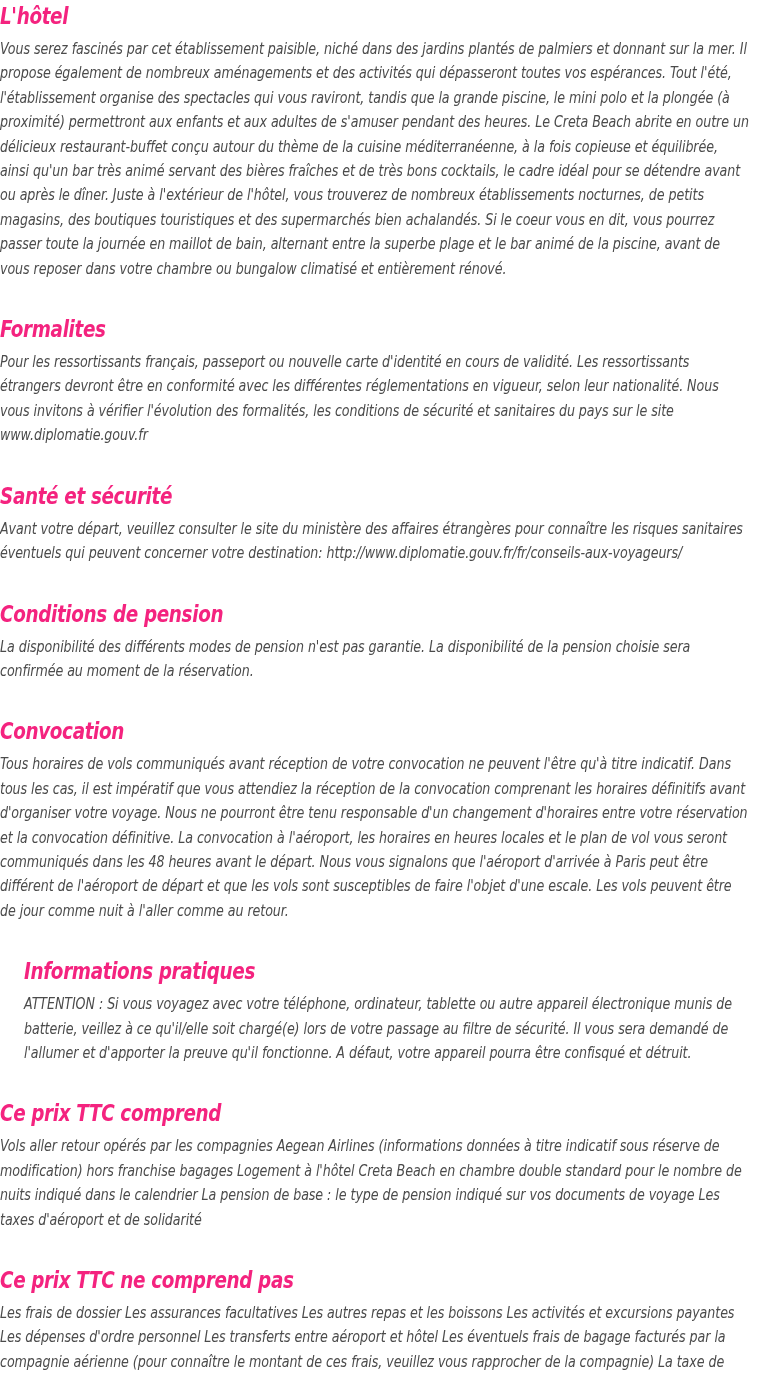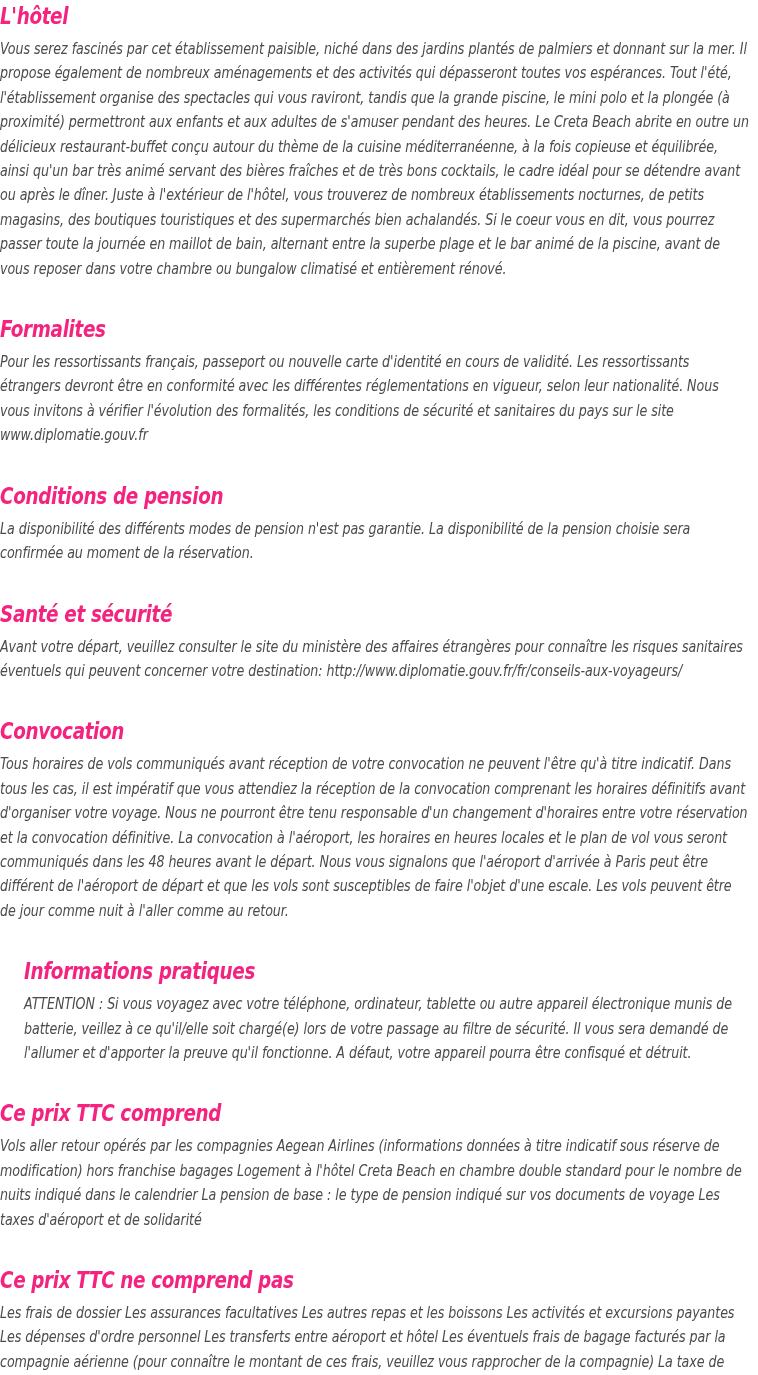--- a/index.html
+++ b/index.html
@@ -97,28 +97,28 @@
   <section class="section sec-hotel first-section">
     <h2 class="section-heading first" style="color: rgb(244, 35, 127);">L'hôtel</h2>
     <p class="body-text" style="color: rgb(75, 75, 75);">Vous serez fascinés par cet établissement paisible, niché dans des jardins plantés de palmiers et donnant sur la mer. Il propose également de nombreux aménagements et des activités qui dépasseront toutes vos espérances. Tout l'été, l'établissement organise des spectacles qui vous raviront, tandis que la grande piscine, le mini polo et la plongée (à proximité) permettront aux enfants et aux adultes de s'amuser pendant des heures. Le Creta Beach abrite en outre un délicieux restaurant-buffet conçu autour du thème de la cuisine méditerranéenne, à la fois copieuse et équilibrée, ainsi qu'un bar très animé servant des bières fraîches et de très bons cocktails, le cadre idéal pour se détendre avant ou après le dîner. Juste à l'extérieur de l'hôtel, vous trouverez de nombreux établissements nocturnes, de petits magasins, des boutiques touristiques et des supermarchés bien achalandés. Si le coeur vous en dit, vous pourrez passer toute la journée en maillot de bain, alternant entre la superbe plage et le bar animé de la piscine, avant de vous reposer dans votre chambre ou bungalow climatisé et entièrement rénové.</p>
   </section>
 
   <section class="section sec-formalites">
     <h2 class="section-heading" style="color: rgb(244, 35, 127);">Formalites</h2>
     <p class="body-text" style="color: rgb(75, 75, 75);">Pour les ressortissants français, passeport ou nouvelle carte d'identité en cours de validité. Les ressortissants étrangers devront être en conformité avec les différentes réglementations en vigueur, selon leur nationalité. Nous vous invitons à vérifier l'évolution des formalités, les conditions de sécurité et sanitaires du pays sur le site www.diplomatie.gouv.fr</p>
   </section>
 
+  <section class="section sec-sante">
+    <h2 class="section-heading" style="color: rgb(244, 35, 127);">Santé et sécurité</h2>
+    <p class="body-text" style="color: rgb(75, 75, 75);">Avant votre départ, veuillez consulter le site du ministère des affaires étrangères pour connaître les risques sanitaires éventuels qui peuvent concerner votre destination: http://www.diplomatie.gouv.fr/fr/conseils-aux-voyageurs/</p>
+  </section>
+
   <section class="section sec-pension">
     <h2 class="section-heading" style="color: rgb(244, 35, 127);">Conditions de pension</h2>
     <p class="body-text" style="color: rgb(75, 75, 75);">La disponibilité des différents modes de pension n'est pas garantie. La disponibilité de la pension choisie sera confirmée au moment de la réservation.</p>
-  </section>
-
-  <section class="section sec-sante">
-    <h2 class="section-heading" style="color: rgb(244, 35, 127);">Santé et sécurité</h2>
-    <p class="body-text" style="color: rgb(75, 75, 75);">Avant votre départ, veuillez consulter le site du ministère des affaires étrangères pour connaître les risques sanitaires éventuels qui peuvent concerner votre destination: http://www.diplomatie.gouv.fr/fr/conseils-aux-voyageurs/</p>
   </section>
 
   <section class="section sec-convocation">
     <h2 class="section-heading" style="color: rgb(244, 35, 127);">Convocation</h2>
     <p class="body-text" style="color: rgb(75, 75, 75);">Tous horaires de vols communiqués avant réception de votre convocation ne peuvent l'être qu'à titre indicatif. Dans tous les cas, il est impératif que vous attendiez la réception de la convocation comprenant les horaires définitifs avant d'organiser votre voyage. Nous ne pourront être tenu responsable d'un changement d'horaires entre votre réservation et la convocation définitive. La convocation à l'aéroport, les horaires en heures locales et le plan de vol vous seront communiqués dans les 48 heures avant le départ. Nous vous signalons que l'aéroport d'arrivée à Paris peut être différent de l'aéroport de départ et que les vols sont susceptibles de faire l'objet d'une escale. Les vols peuvent être de jour comme nuit à l'aller comme au retour.</p>
   </section>
 
   <section class="section sec-infos">
     <h2 class="section-heading" style="color: rgb(244, 35, 127);">Informations pratiques</h2>
     <p class="body-text" style="color: rgb(75, 75, 75);">ATTENTION : Si vous voyagez avec votre téléphone, ordinateur, tablette ou autre appareil électronique munis de batterie, veillez à ce qu'il/elle soit chargé(e) lors de votre passage au filtre de sécurité. Il vous sera demandé de l'allumer et d'apporter la preuve qu'il fonctionne. A défaut, votre appareil pourra être confisqué et détruit.</p>

